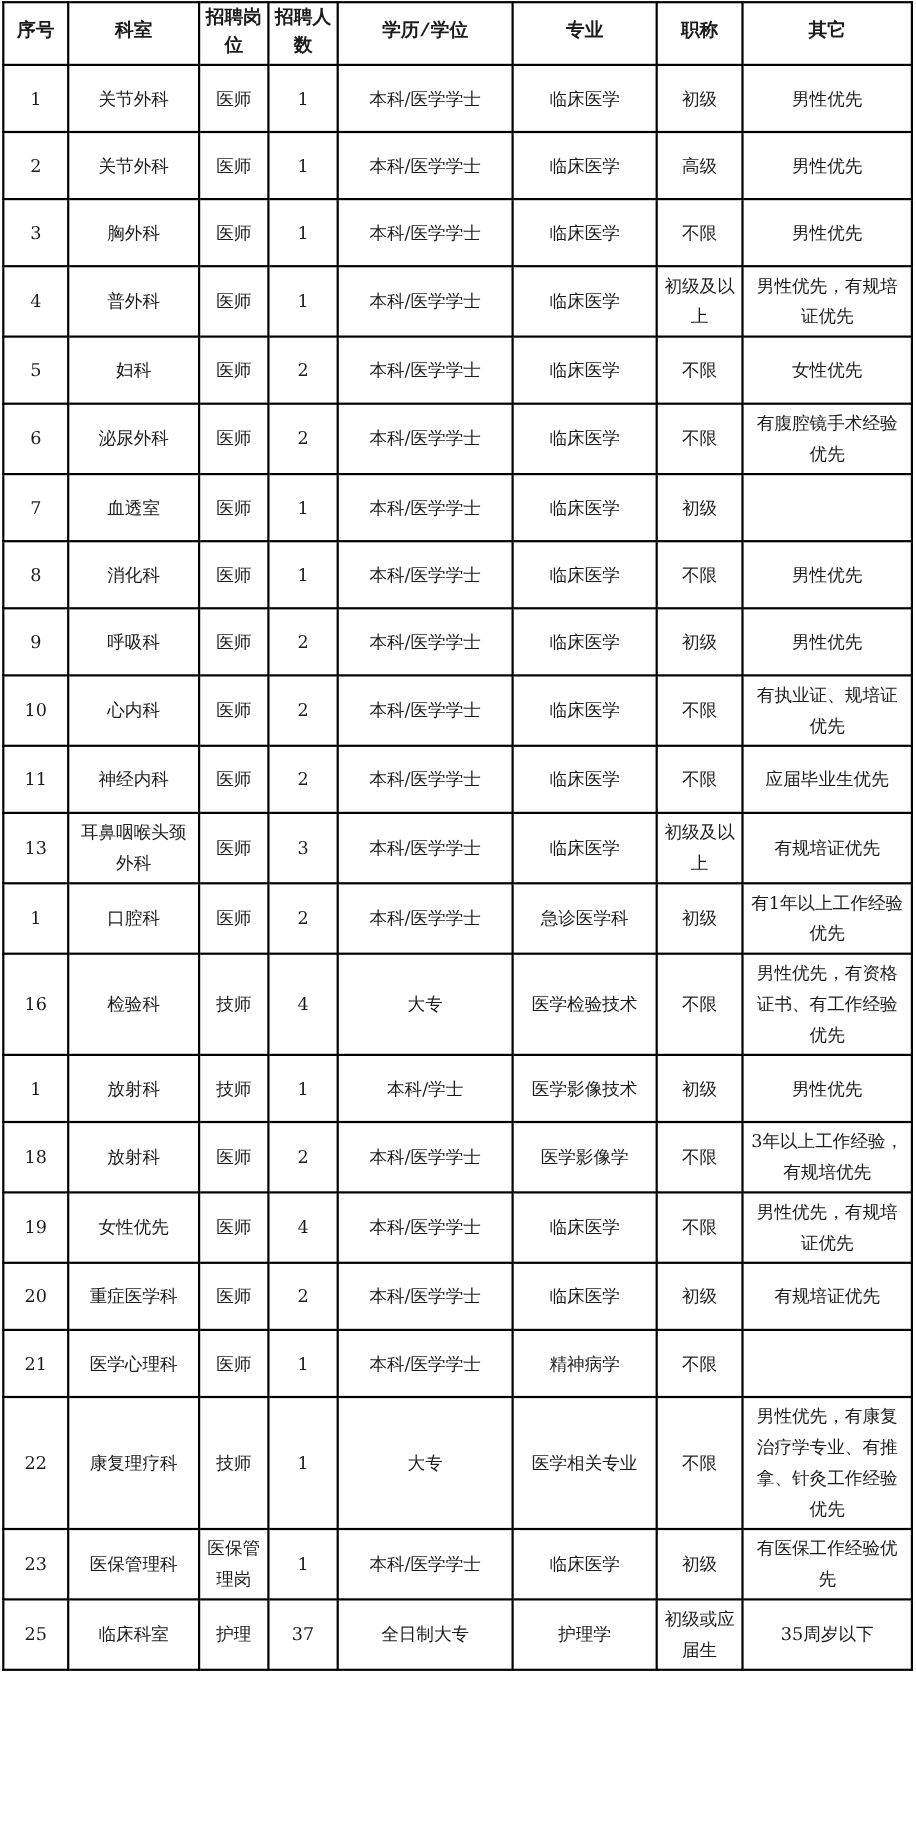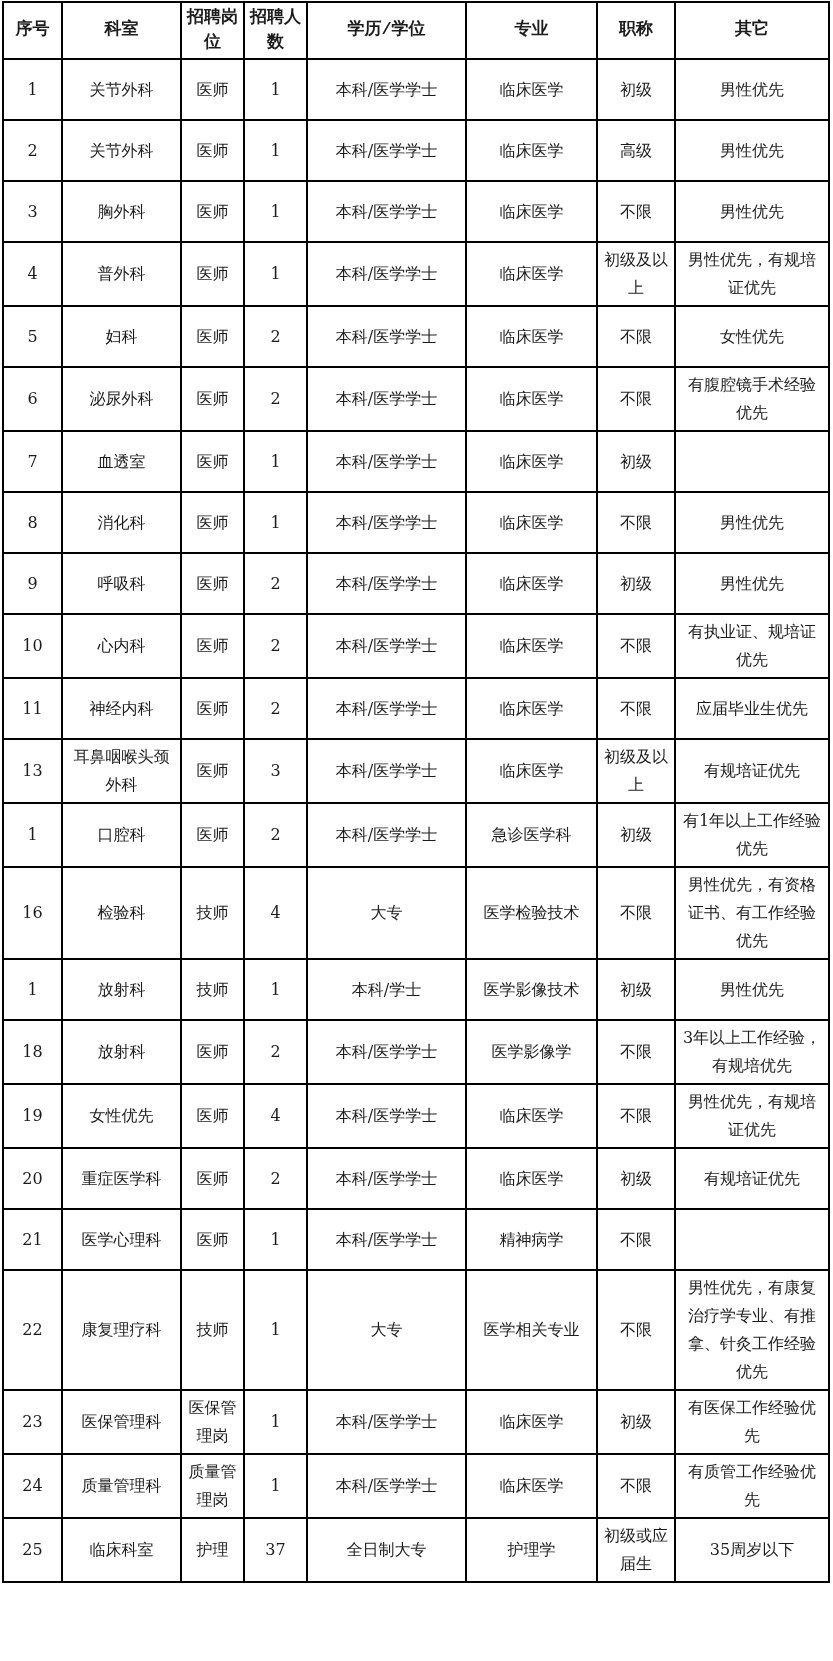--- a/index.html
+++ b/index.html
@@ -282,30 +282,20 @@
     <td>23</td>
     <td>医保管理科</td>
     <td>医保管理岗</td>
     <td>1</td>
     <td>本科/医学学士</td>
     <td>临床医学</td>
     <td>初级</td>
     <td>有医保工作经验优先</td>
   </tr>
         <tr>
-    <td>24</td>
-    <td>质量管理科</td>
-    <td>质量管理岗</td>
-    <td>1</td>
-    <td>本科/医学学士</td>
-    <td>临床医学</td>
-    <td>不限</td>
-    <td>有质管工作经验优先</td>
-  </tr>
-        <tr>
     <td>25</td>
     <td>临床科室</td>
     <td>护理</td>
     <td>37</td>
     <td>全日制大专</td>
     <td>护理学</td>
     <td>初级或应届生</td>
     <td>35周岁以下</td>
   </tr>
       </tbody>

